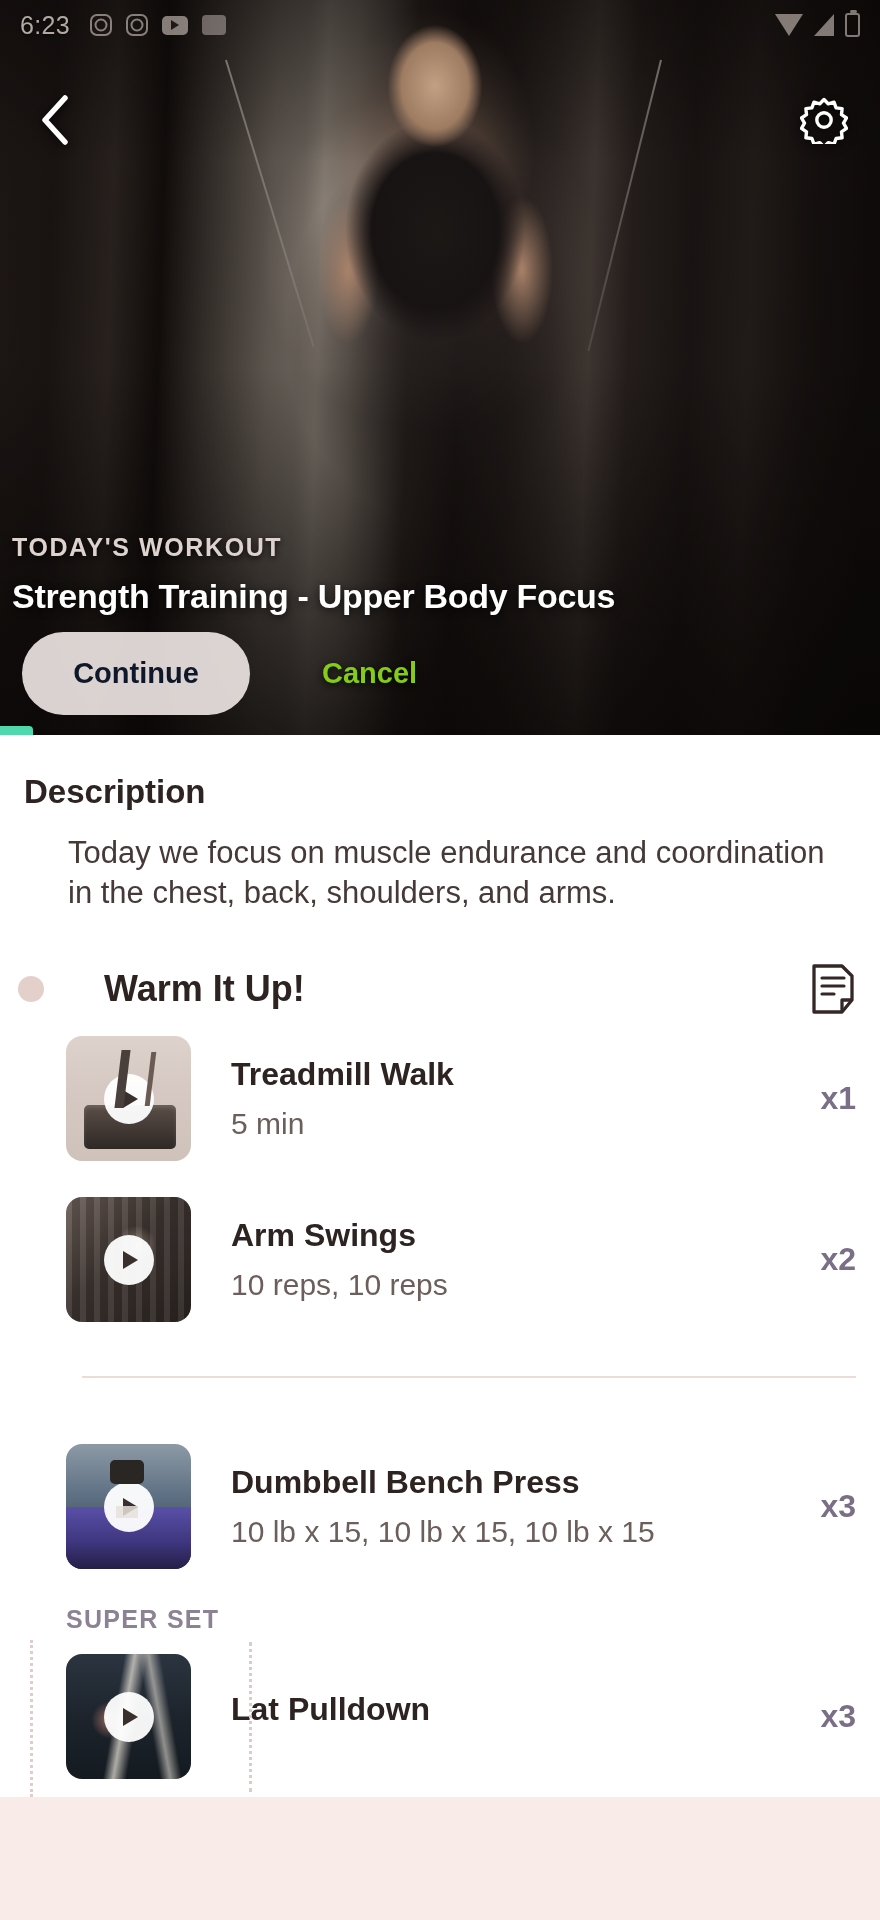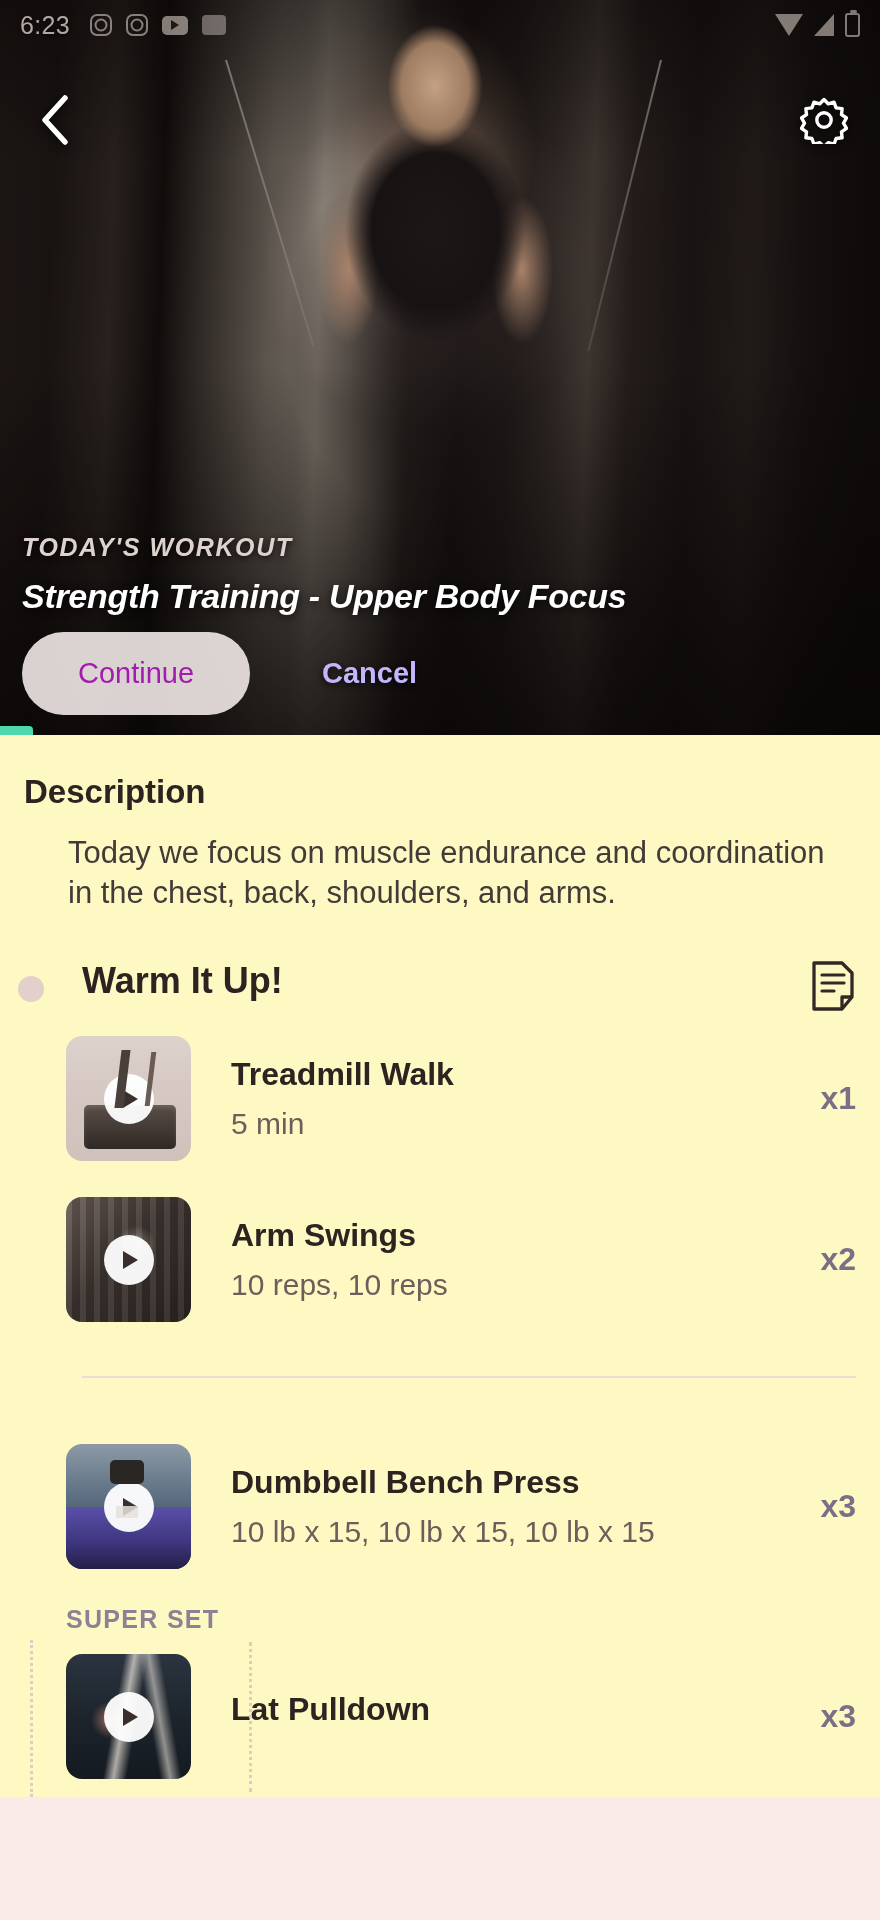--- a/index.html
+++ b/index.html
@@ -101,68 +101,68 @@
   .back-btn {
     width:54px; height:54px; display:flex; align-items:center; justify-content:center;
     cursor:pointer;
   }
   .back-btn svg, .gear-btn svg { filter:drop-shadow(0 2px 5px rgba(0,0,0,.8)); }
   .gear-btn {
     width:56px; height:56px; display:flex; align-items:center; justify-content:center;
     cursor:pointer;
   }
 
-  .hero-text { position:absolute; left:22px; right:22px; bottom:118px; z-index:5;font-style:italic; }
+  .hero-text { position:absolute; left:12px; right:22px; bottom:118px; z-index:5; }
   .eyebrow {
     font-size:25px; font-weight:bold; letter-spacing:1.6px; color:#ddd2cd;
     text-shadow:0 2px 6px rgba(0,0,0,.85); margin-bottom:14px;
   }
   .hero-title {
     font-size:34px; line-height:1.22; font-weight:bold; color:#fff;
     letter-spacing:-.3px; text-shadow:0 2px 10px rgba(0,0,0,.8);
   }
 
   .hero-actions {
     position:absolute; left:22px; bottom:20px; z-index:5;
     display:flex; align-items:center;
   }
   .btn-continue {
-    background:rgba(236,228,226,.92); color:#a21caf;
-    font-size:29px; font-weight:normal;
+    background:rgba(236,228,226,.92); color:#0f172a;
+    font-size:29px; font-weight:bold;
     padding:25px 0; width:228px; text-align:center;
     border-radius:48px; border:none; cursor:pointer;
     font-family:"Liberation Sans", sans-serif;
   }
   .btn-cancel {
-    background:none; border:none; color:#c4b5fd;
+    background:none; border:none; color:#84cc16;
     font-size:29px; font-weight:bold; margin-left:72px; cursor:pointer;
     text-shadow:0 2px 7px rgba(0,0,0,.85);
     font-family:"Liberation Sans", sans-serif;
   }
   .progress-bar {
     position:absolute; left:0; bottom:0; height:9px; width:33px;
     background:#4ed8ac; border-radius:0 4px 0 0; z-index:6;
   }
 
   
-  .content { position:relative; padding:0 0 0 0; background:#fef9c3; }
+  .content { position:relative; padding:0 0 0 0; background:#ffffff; }
 
   .desc-block { padding:38px 24px 0 24px; }
   .desc-title { font-size:33px; font-weight:bold; color:#2d2422; margin-bottom:22px; }
   .desc-body { font-size:31px; line-height:1.28; color:#453a37;margin-left:44px; }
 
   .timeline-rail {
     position:absolute; left:30px; top:905px; bottom:0; width:2px;
     border-left:3px dotted #e0cdc8;
   }
 
   .section { position:relative; margin-top:48px; }
   .sec-head {
-    display:flex; align-items:flex-start;
-    padding:0 24px 0 82px; height:58px; position:relative;
+    display:flex; align-items:center;
+    padding:0 24px 0 104px; height:58px; position:relative;
   }
   .sec-dot {
     position:absolute; left:18px; top:50%; transform:translateY(-50%);
     width:26px; height:26px; border-radius:50%; background:#e3d0cb;
   }
   .sec-title { font-size:36px; font-weight:bold; color:#2d2422; }
   .sec-note { margin-left:auto; width:46px; height:52px; cursor:pointer; }
 
   .divider {
     height:2px; background:#ecdcd8; margin:36px 24px 0 82px;

